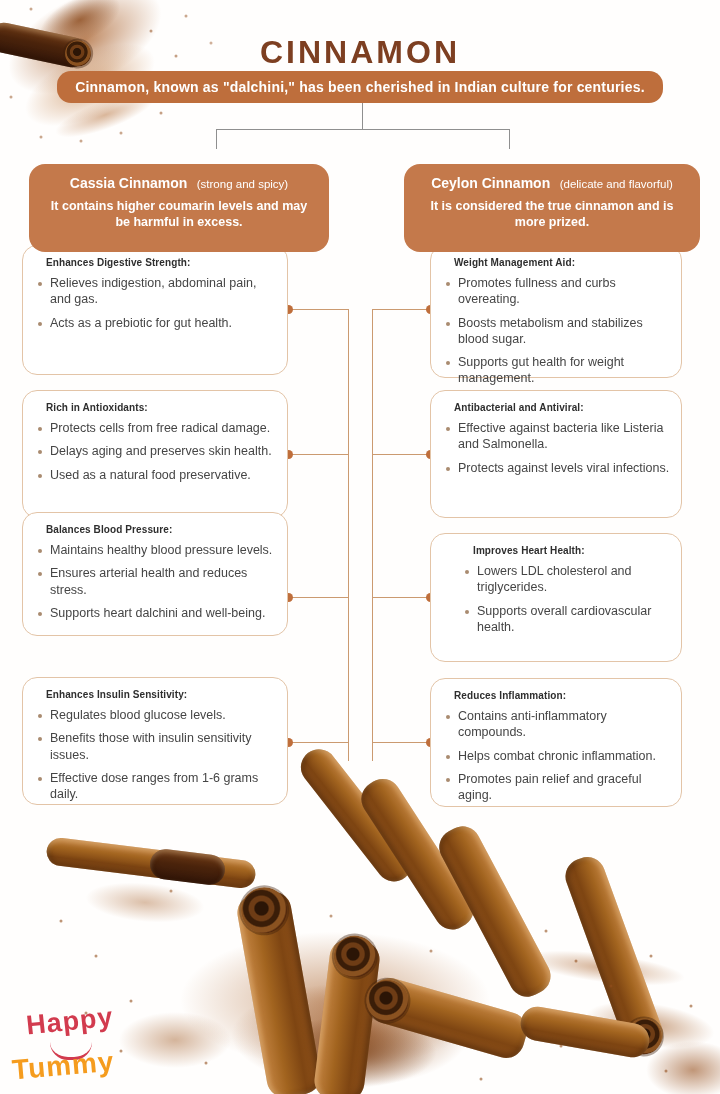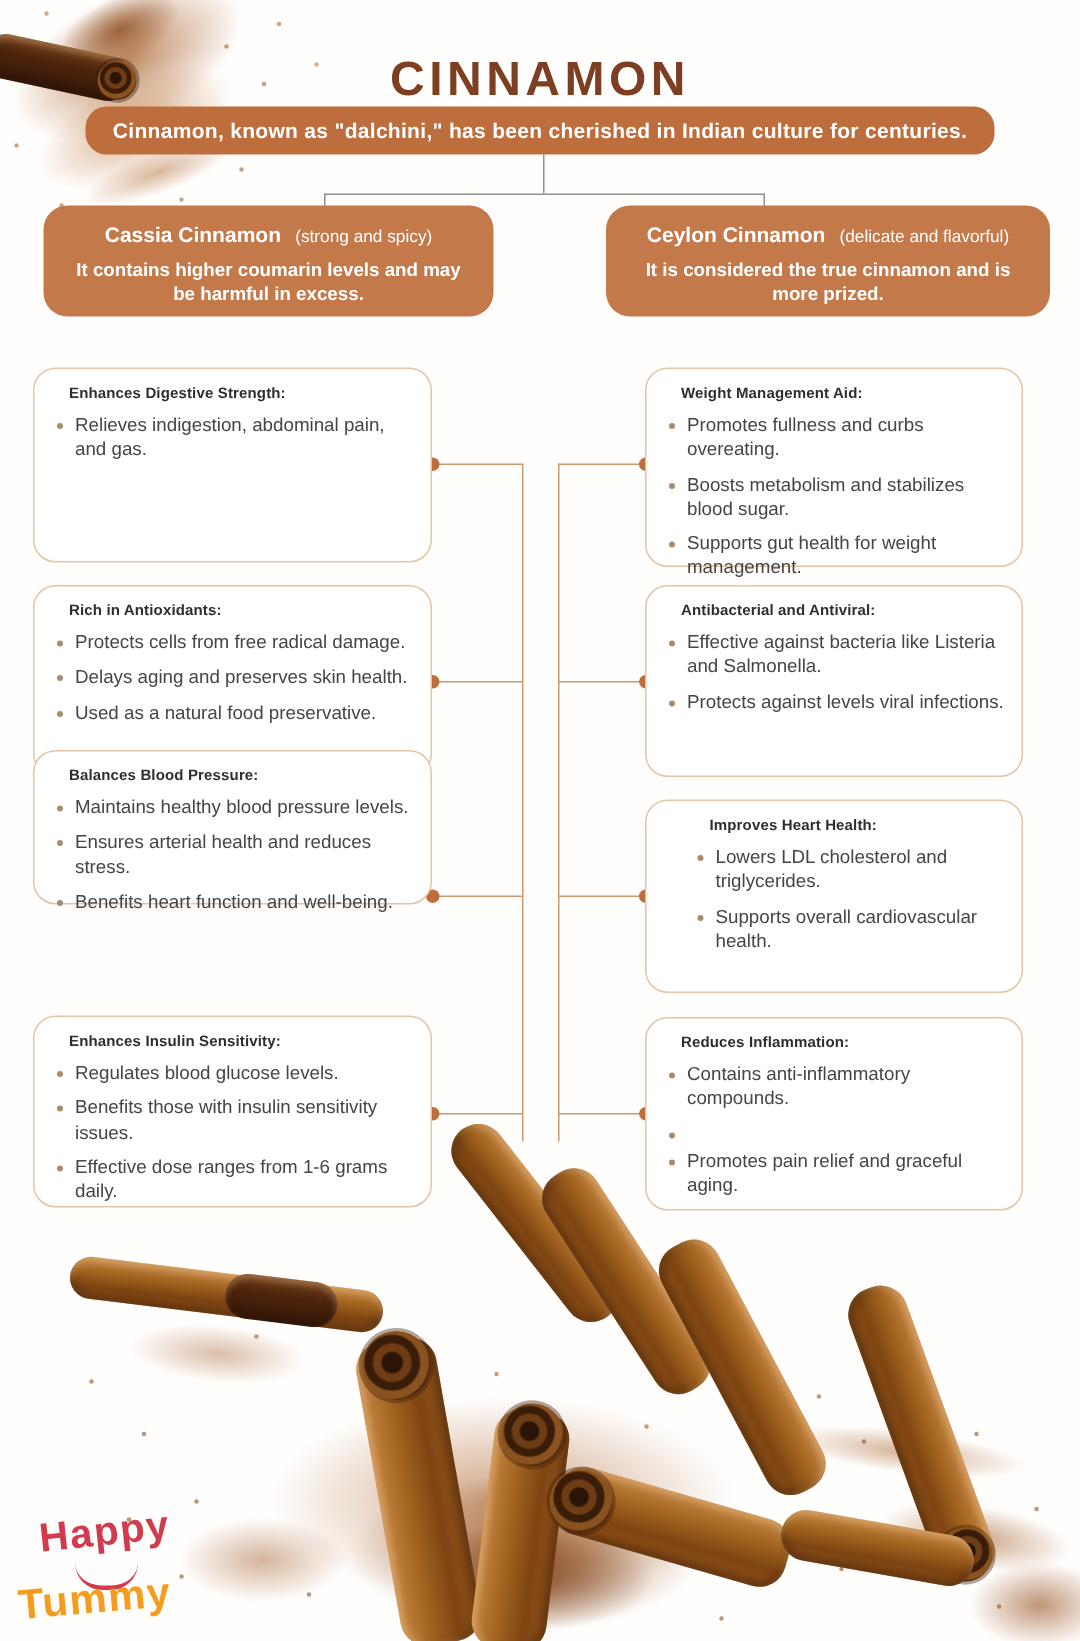--- a/index.html
+++ b/index.html
@@ -15,37 +15,37 @@
   .banner{
     position:absolute;top:71px;left:57px;width:606px;height:32px;
     background:var(--banner-bg,#BE6E3C);border-radius:14px;color:#fff;
     font-size:14px;font-weight:700;display:flex;align-items:center;justify-content:center;
     z-index:4;letter-spacing:.2px;
   }
   
   .tline{position:absolute;background:#8f8f8f;z-index:1;}
   
   .tbox{
-    position:absolute;top:137px;height:74px;background:var(--type-box-bg,#C4794B);
+    position:absolute;top:164px;height:88px;background:var(--type-box-bg,#C4794B);
     border-radius:16px;color:#fff;z-index:4;box-sizing:border-box;padding-top:11px;
   }
   #cassia-box{left:29px;width:300px;} #ceylon-box{left:404px;width:296px;}
   .type-head{text-align:center;line-height:16px;}
   .type-name{font-weight:700;font-size:14px;}
   .type-tag{font-size:11.5px;margin-left:5px;}
   .type-desc{font-size:12.5px;font-weight:600;text-align:center;margin-top:6px;line-height:1.3;padding:0 18px;}
   
   .box{
     position:absolute;background:#fff;border:1.6px solid var(--box-border,#E3C4A7);
     border-radius:15px;box-sizing:border-box;padding:11px 8px 6px 13px;z-index:3;
   }
   .col-l{left:22px;width:266px;} .col-r{left:430px;width:252px;}
   .l1{top:245px;height:130px;} .r1{top:245px;height:133px;}
   .l2{top:390px;height:128px;} .r2{top:390px;height:128px;}
-  .l3{top:500px;height:103px;} .r3{top:533px;height:129px;padding-left:32px;}
+  .l3{top:512px;height:124px;} .r3{top:533px;height:129px;padding-left:32px;}
   .l4{top:677px;height:128px;} .r4{top:678px;height:129px;}
   .box h3{margin:0 0 7px 0;padding-left:10px;font-size:10px;font-weight:700;color:var(--heading-text,#2E2E2E);letter-spacing:.1px;}
   .bullet{display:flex;gap:8px;margin:0 0 7px 0;padding-left:2px;}
   .bdot{flex:none;width:4px;height:4px;border-radius:50%;background:#a98b70;margin-top:7px;}
   .btext{font-size:12.5px;color:var(--body-text,#454545);line-height:1.3;}
   
   .cline{position:absolute;background:var(--connector-line,#CB9A70);z-index:1;}
   .cdot{position:absolute;width:9px;height:9px;border-radius:50%;background:var(--connector-dot,#BF6E3B);z-index:2;}
   
   .deco{position:absolute;inset:0;z-index:2;pointer-events:none;}
@@ -175,20 +175,24 @@
   <div class="cdot" style="left:426px;top:450px;"></div>
   <div class="cdot" style="left:426px;top:593px;"></div>
   <div class="cdot" style="left:426px;top:738px;"></div>
 
   <section class="box col-l l1">
     <h3>Enhances Digestive Strength:</h3>
     <div class="bullet">
         <span class="bdot"></span>
         <span class="btext">Relieves indigestion, abdominal pain, and gas.</span>
       </div>
+    <div class="bullet">
+        <span class="bdot"></span>
+        <span class="btext">Acts as a prebiotic for gut health.</span>
+      </div>
   </section>
   <section class="box col-l l2">
     <h3>Rich in Antioxidants:</h3>
     <div class="bullet">
         <span class="bdot"></span>
         <span class="btext">Protects cells from free radical damage.</span>
       </div>
     <div class="bullet">
         <span class="bdot"></span>
         <span class="btext">Delays aging and preserves skin health.</span>
@@ -203,21 +207,21 @@
     <div class="bullet">
         <span class="bdot"></span>
         <span class="btext">Maintains healthy blood pressure levels.</span>
       </div>
     <div class="bullet">
         <span class="bdot"></span>
         <span class="btext">Ensures arterial health and reduces stress.</span>
       </div>
     <div class="bullet">
         <span class="bdot"></span>
-        <span class="btext">Benefits heart function and well-being.</span>
+        <span class="btext">Supports heart dalchini and well-being.</span>
       </div>
   </section>
   <section class="box col-l l4">
     <h3>Enhances Insulin Sensitivity:</h3>
     <div class="bullet">
         <span class="bdot"></span>
         <span class="btext">Regulates blood glucose levels.</span>
       </div>
     <div class="bullet">
         <span class="bdot"></span>
@@ -267,20 +271,21 @@
       </div>
   </section>
   <section class="box col-r r4">
     <h3>Reduces Inflammation:</h3>
     <div class="bullet">
         <span class="bdot"></span>
         <span class="btext">Contains anti-inflammatory compounds.</span>
       </div>
     <div class="bullet">
         <span class="bdot"></span>
+        <span class="btext">Helps combat chronic inflammation.</span>
       </div>
     <div class="bullet">
         <span class="bdot"></span>
         <span class="btext">Promotes pain relief and graceful aging.</span>
       </div>
   </section>
 
   <div class="logo">
     <div class="logo-happy">Happy</div>
     <div class="logo-smile"></div>

